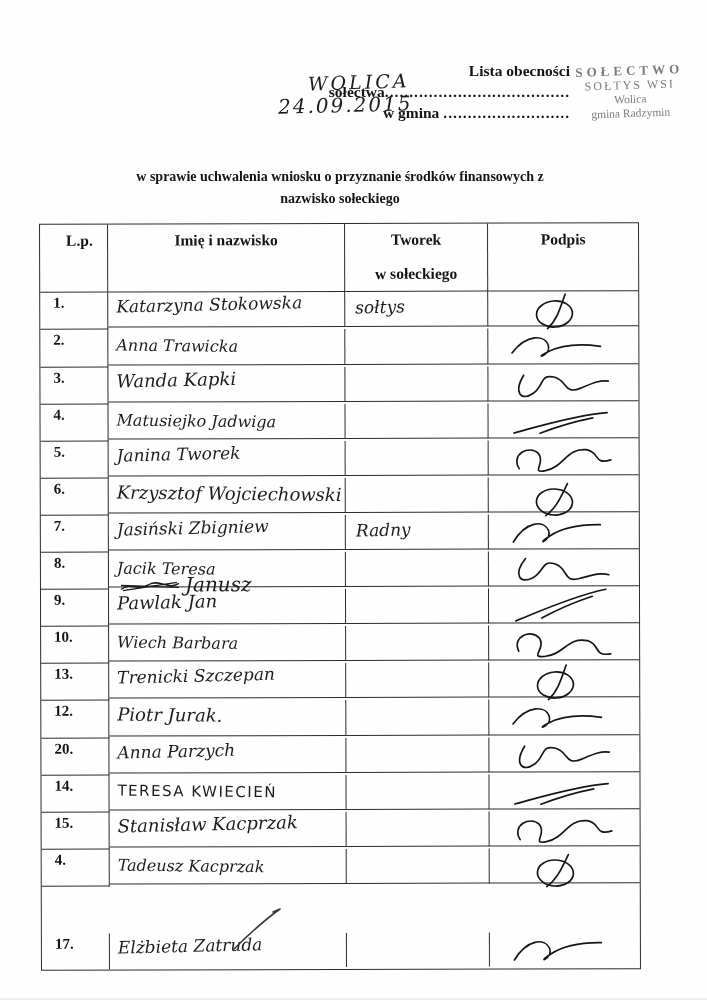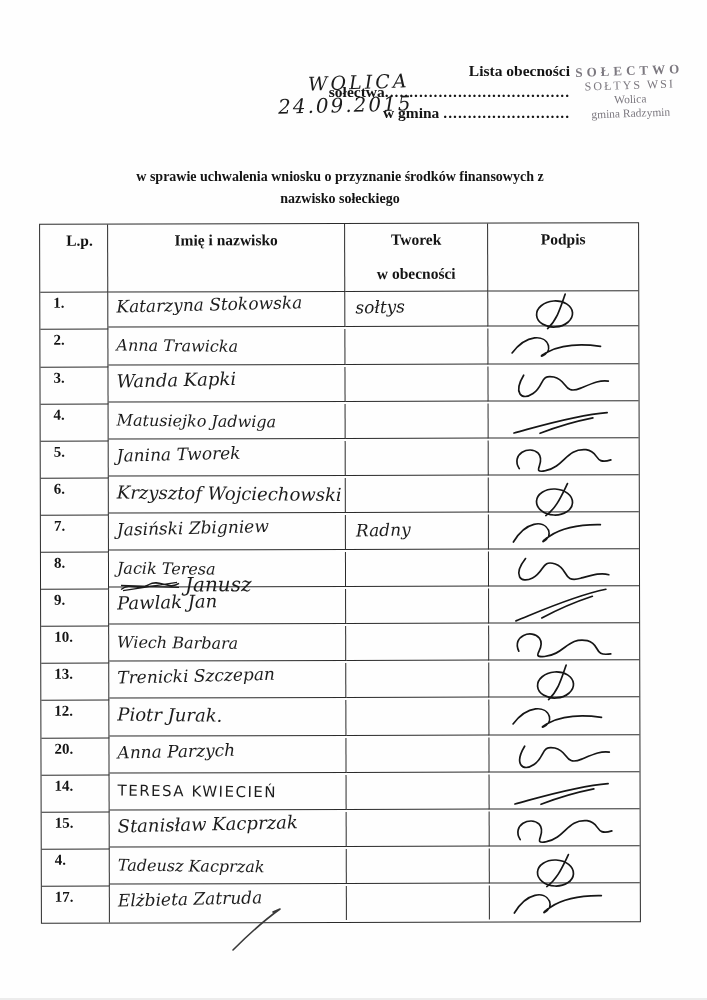--- a/index.html
+++ b/index.html
@@ -25,21 +25,21 @@
   .stamp .s3{font-size:11.5px;}
   .stamp .s4{font-size:11.5px;}
   
   .tbl{position:absolute;left:40px;top:223px;width:598px;border:1.6px solid #2b2b2b;
        display:grid;grid-template-columns:68px 237px 143px 150px;transform:rotate(-.15deg);}
   .cell{border-right:1.2px solid #2b2b2b;border-bottom:1.2px solid #2b2b2b;
         position:relative;overflow:visible;}
   .cell:nth-child(4n){border-right:none;}
   .hrow .cell{height:60.4px;}
   .row .cell{height:34.1px;}
-  .tbl .last .cell{border-bottom:none;}
+  .tbl .last .cell{border-bottom:none;margin-top:47px;}
   .hc{font-weight:bold;font-size:15.5px;text-align:center;padding-top:7px;}
   .hc-lp{text-align:left;padding-left:26px;}
   .hc-func .l2{display:block;margin-top:16px;}
   .lp-num{font-weight:bold;font-size:15px;padding:2px 0 0 13px;}
   .name-cell .hw-name{position:absolute;left:8px;top:4px;font-size:17px;white-space:nowrap;
         transform:rotate(-1.2deg);transform-origin:left;}
   .row:nth-child(even) .hw-name{transform:rotate(.8deg);font-size:16px;top:6px;}
   .row:nth-child(3n) .hw-name{font-size:18px;top:3px;}
   .name2{position:absolute;left:10px;top:20px;font-size:20px;white-space:nowrap;}
   .scribble{display:inline-block;vertical-align:middle;margin-right:4px;}
@@ -81,21 +81,21 @@
     <span>w sprawie uchwalenia wniosku o przyznanie środków finansowych z</span><br>
     <span>nazwisko sołeckiego</span>
   </div>
 
   <div class="tbl">
     <div class="hrow" style="display:contents">
       <div class="cell hc hc-lp">L.p.</div>
       <div class="cell hc">Imię i nazwisko</div>
       <div class="cell hc hc-func">
         <span>Tworek</span>
-        <span class="l2">w obecności</span>
+        <span class="l2">w sołeckiego</span>
       </div>
       <div class="cell hc">Podpis</div>
     </div>
     <div id="rows-host" style="display:contents">
     <div class="row" style="display:contents">
       <div class="cell lp-num"><span>1.</span></div>
       <div class="cell name-cell">
             <span class="hw hw-name">Katarzyna Stokowska</span>
           </div>
       <div class="cell func-cell">

